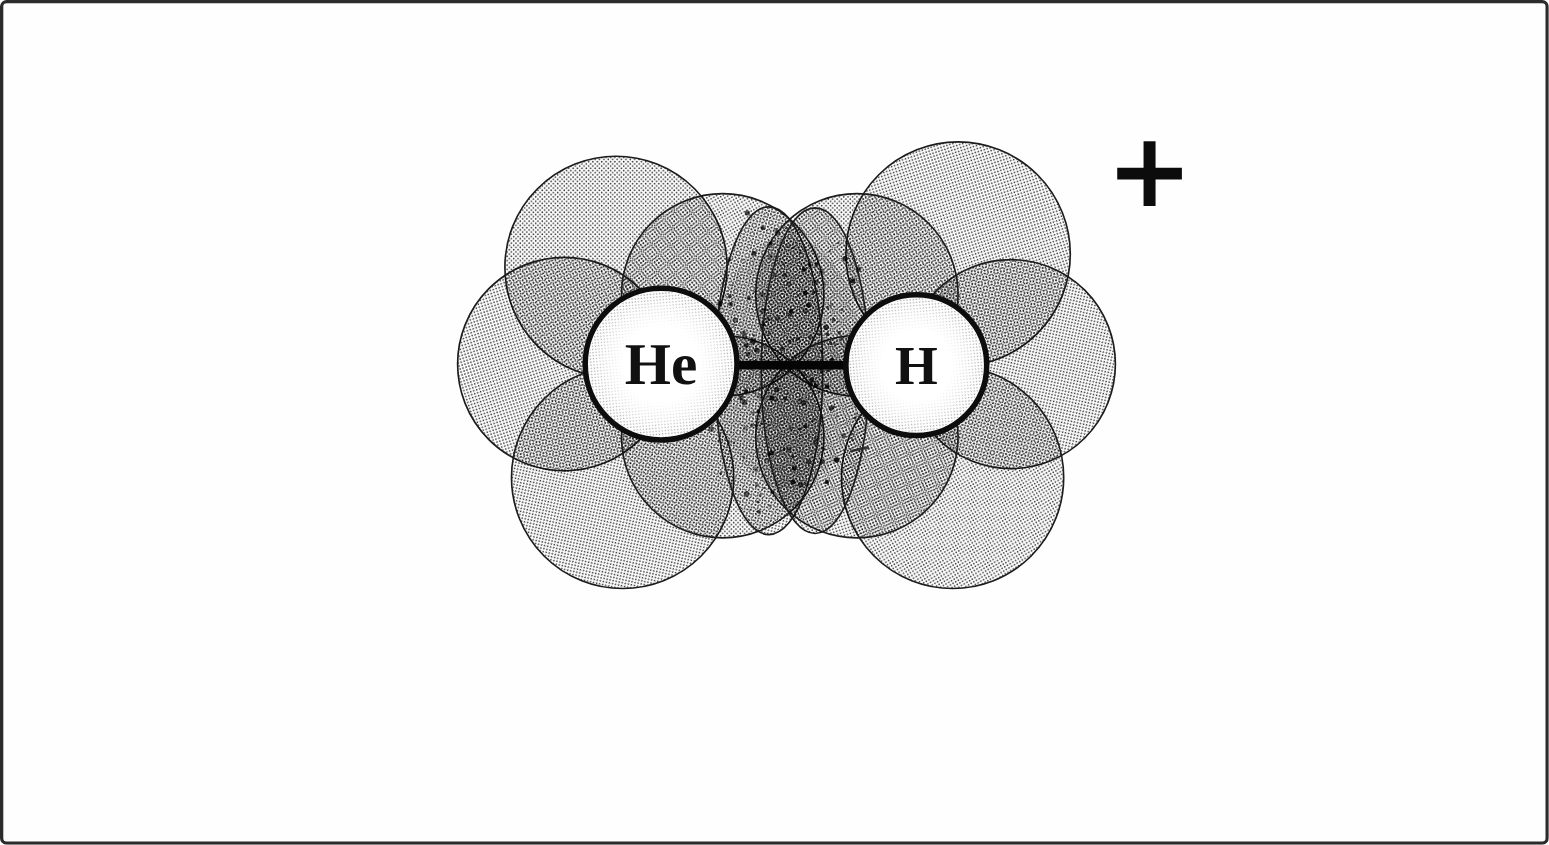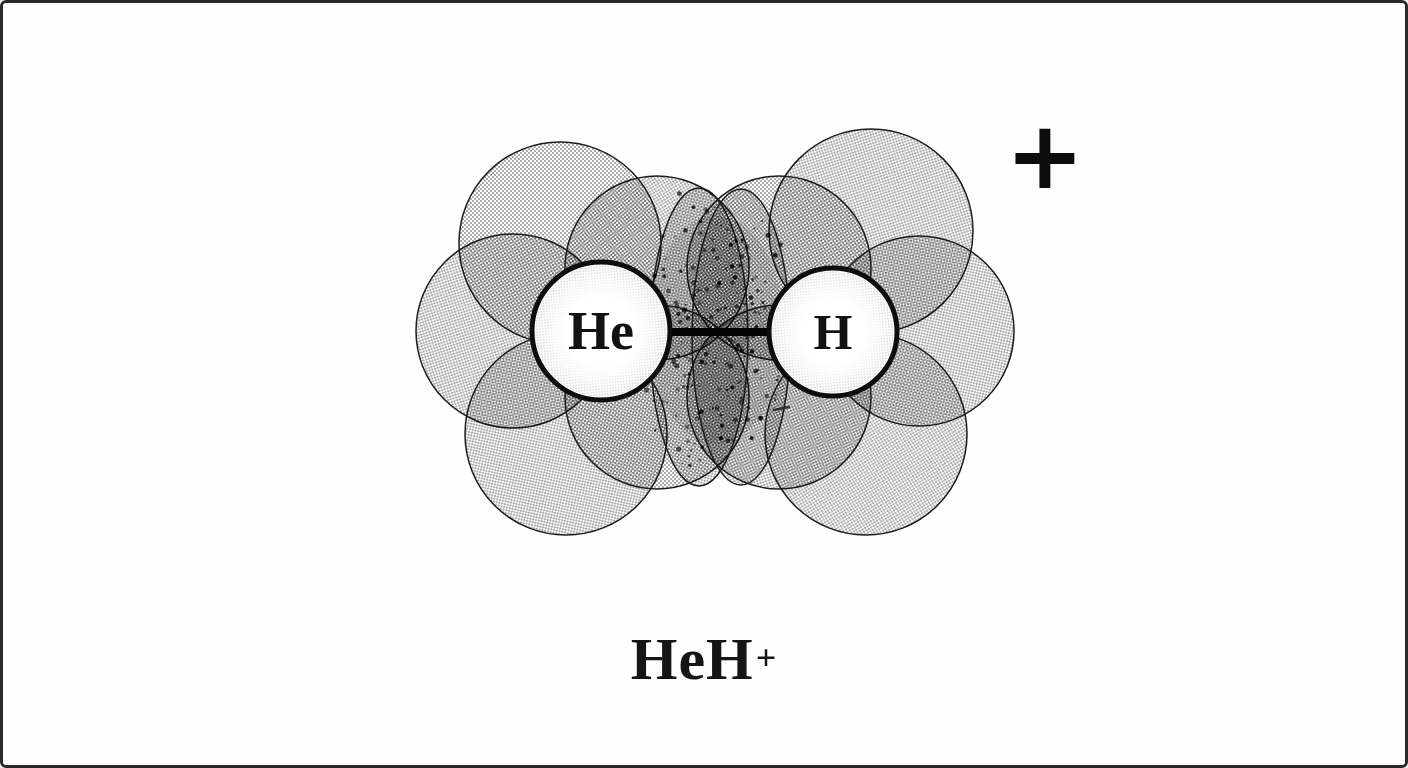--- a/index.html
+++ b/index.html
@@ -332,16 +332,15 @@
           <circle cx="833" cy="332" r="64" class="atom-rim"></circle>
           <circle cx="833" cy="332" r="61" fill="url(#htLight)"></circle>
           <circle cx="833" cy="332" r="61" fill="url(#coreFade)"></circle>
           <text x="833" y="349" class="atom-label" font-size="50">H</text>
         </g>
       </g>
   </svg>
 
   <div class="charge">+</div>
 
-  <div class="caption"><span>HeH</span><span class="cap-plus">+</span></div>
 
   <div class="frame"></div>
 </div>
 
 </body></html>

